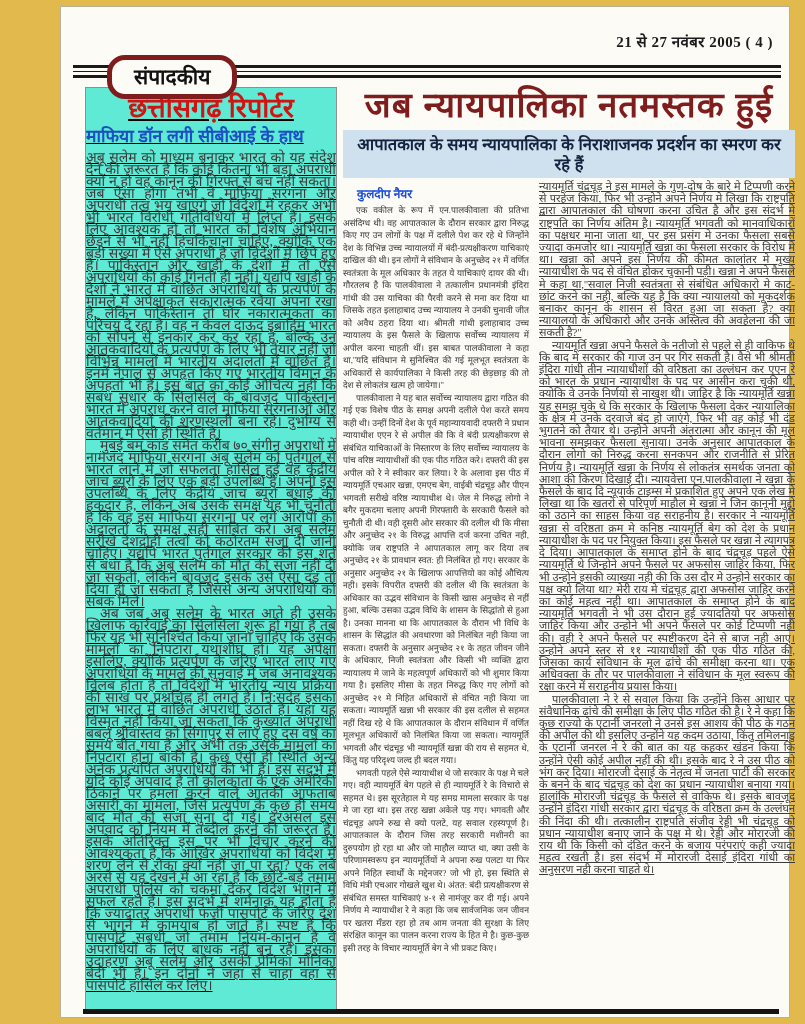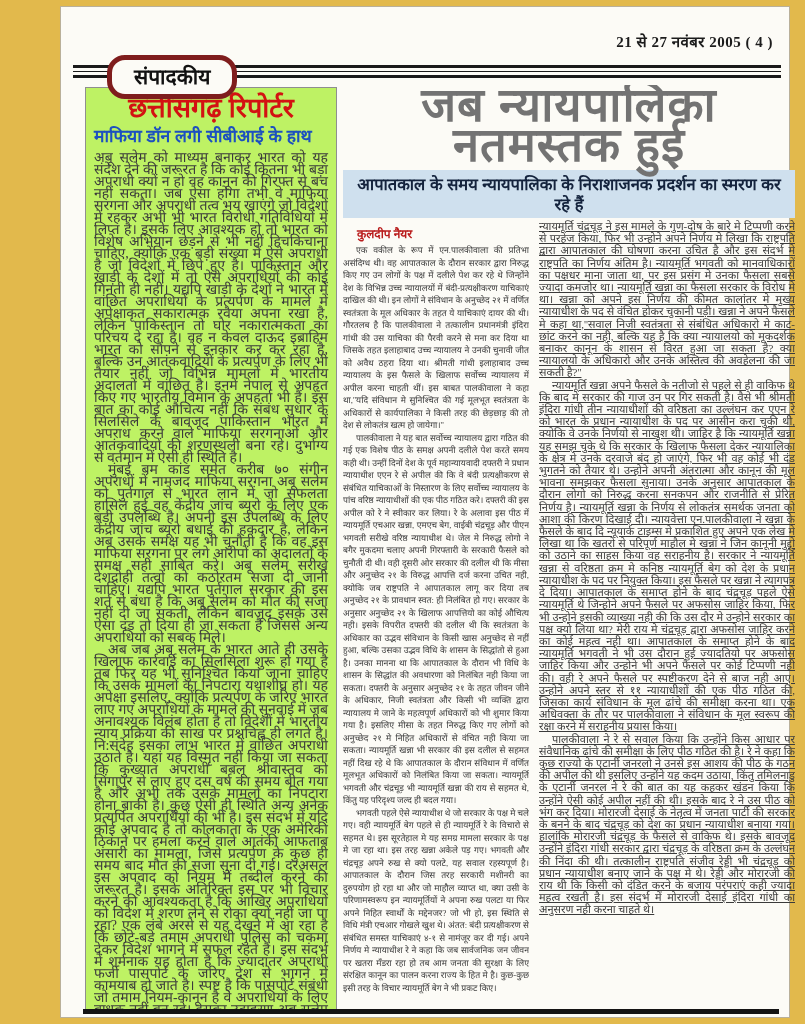--- a/index.html
+++ b/index.html
@@ -28,52 +28,52 @@
   .section-pill{
     position:absolute;top:48px;left:46px;z-index:3;
     background:#fcfbf6;border:5px solid #7f1d1d;border-radius:18px;
     padding:2px 22px 4px 22px;font-size:21px;font-weight:bold;color:#111;
     font-family:"Liberation Sans", sans-serif;
   }
 
   
   .left-article{
     position:absolute;top:80px;left:24px;width:252px;height:924px;
-    border:1px solid #8f8f8f;box-sizing:border-box;background:#bef264;
-    padding:5px 8px;overflow:hidden;
+    border:1px solid #8f8f8f;box-sizing:border-box;background:#5eead4;
+    padding:5px 0;overflow:hidden;text-decoration:underline;
   }
   .left-title{
     font-family:"Liberation Sans", sans-serif;
     font-size:27px;line-height:30px;font-weight:bold;color:#d31212;text-align:center;
   }
   .left-subtitle{
     font-family:"Liberation Sans", sans-serif;
     font-size:17.5px;line-height:22px;font-weight:bold;color:#1c50c0;text-align:left;
     margin-top:2px;margin-bottom:5px;
   }
   .left-body p{
     margin:0;font-size:14px;line-height:12px;text-align:justify;color:#3b3b3b;
     text-indent:14px;
   }
   .left-body p.first{text-indent:0;}
 
   
   .right-article{position:absolute;top:78px;left:282px;width:452px;height:928px;overflow:hidden;}
   .right-headline{
     font-family:"Liberation Sans", sans-serif;
-    font-size:47px;line-height:40px;font-weight:bold;color:#737373;text-align:center;
+    font-size:35px;line-height:40px;font-weight:bold;color:#7f1d1d;text-align:center;
     letter-spacing:1px;
   }
   .right-subhead{
     margin-top:5px;background:#cfe0ee;color:#14233d;
     font-family:"Liberation Sans", sans-serif;
     font-size:16.5px;line-height:20px;font-weight:bold;text-align:center;
     padding:4px 6px;
   }
-  .byline{font-size:12px;font-weight:bold;color:#b91c1c;margin:5px 0 2px 14px;}
+  .byline{font-size:12px;font-weight:bold;color:#1d4ed8;margin:5px 0 2px 14px;}
   .cols{display:flex;gap:10px;margin-top:2px;height:832px;overflow:hidden;}
   .col{overflow:hidden;height:100%;}
   .col1{width:186px;}
   .col2{width:256px;}
   .col p{
     margin:0;text-align:justify;color:#3b3b3b;text-indent:13px;
   }
   .col1 p{font-size:8.7px;line-height:12.5px;font-family:Liberation Serif, serif;}
   .col2 p{font-size:11px;line-height:12.2px;text-decoration:underline;}
   .col p.no-indent{text-indent:0;}

